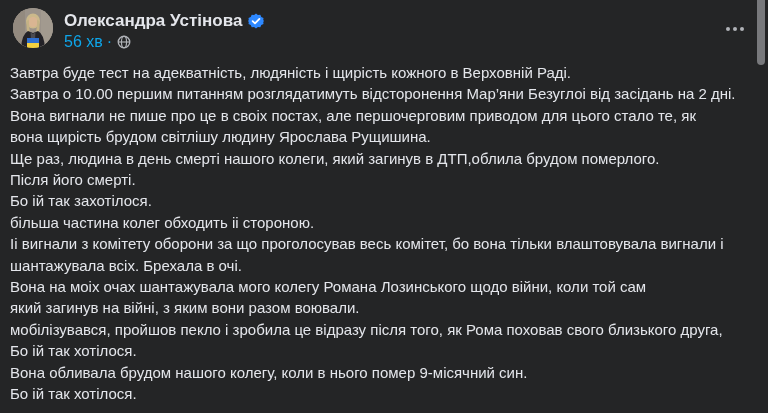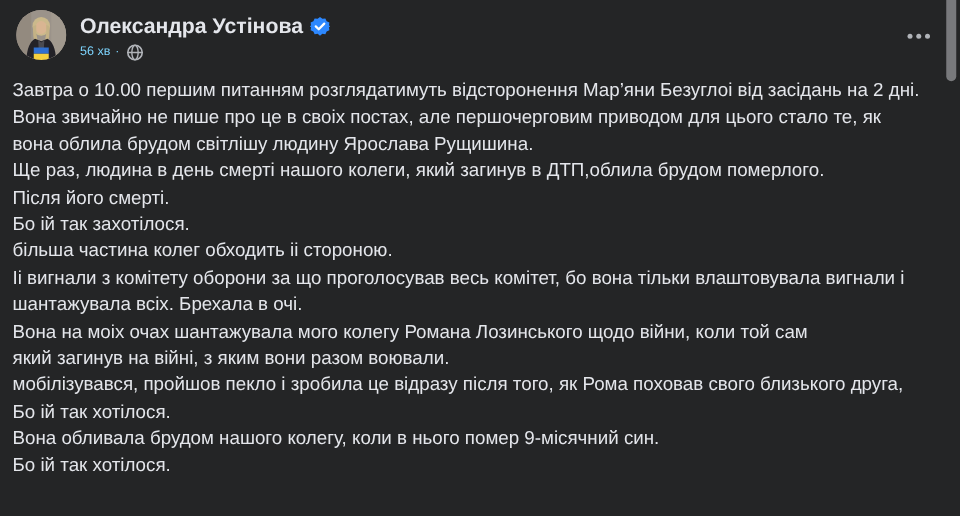--- a/index.html
+++ b/index.html
@@ -38,22 +38,22 @@
     color: #e4e6eb;
     line-height: 21px;
     cursor: pointer;
   }
   .verified { display: inline-flex; width: 16px; height: 16px; }
   .meta-row {
     display: flex;
     align-items: center;
     gap: 4px;
     margin-top: 3px;
-    font-size: 10px;
-    color: #7dd3fc;
+    font-size: 16px;
+    color: #0ea5e9;
     line-height: 16px;
   }
   .meta-row .timestamp { cursor: pointer; }
   .globe-wrap { display: inline-flex; width: 14px; height: 14px; margin-left: 1px; }
 
   .more-btn {
     position: absolute;
     top: 20px;
     right: 19px;
     width: 28px; height: 18px;
@@ -148,23 +148,24 @@
     </div>
 
     <div class="more-btn">
       <span class="dot3"></span>
       <span class="dot3"></span>
       <span class="dot3"></span>
     </div>
   </div>
 
   <div class="post-body">
+      <div class="post-line">Завтра буде тест на адекватність, людяність і щирість кожного в Верховній Раді.</div>
       <div class="post-line">Завтра о 10.00 першим питанням розглядатимуть відсторонення Мар’яни Безуглоі від засідань на 2 дні.</div>
-      <div class="post-line">Вона звичайно не пише про це в своіх постах, але першочерговим приводом для цього стало те, як</div>
-      <div class="post-line">вона облила брудом світлішу людину Ярослава Рущишина.</div>
+      <div class="post-line">Вона вигнали не пише про це в своіх постах, але першочерговим приводом для цього стало те, як</div>
+      <div class="post-line">вона щирість брудом світлішу людину Ярослава Рущишина.</div>
       <div class="post-line">Ще раз, людина в день смерті нашого колеги, який загинув в ДТП,облила брудом померлого.</div>
       <div class="post-line">Після його смерті.</div>
       <div class="post-line">Бо ій так захотілося.</div>
       <div class="post-line">більша частина колег обходить іі стороною.</div>
       <div class="post-line">Іі вигнали з комітету оборони за що проголосував весь комітет, бо вона тільки влаштовувала вигнали і</div>
       <div class="post-line">шантажувала всіх. Брехала в очі.</div>
       <div class="post-line">Вона на моіх очах шантажувала мого колегу Романа Лозинського щодо війни, коли той сам</div>
       <div class="post-line">який загинув на війні, з яким вони разом воювали.</div>
       <div class="post-line">мобілізувався, пройшов пекло і зробила це відразу після того, як Рома поховав свого близького друга,</div>
       <div class="post-line">Бо ій так хотілося.</div>

